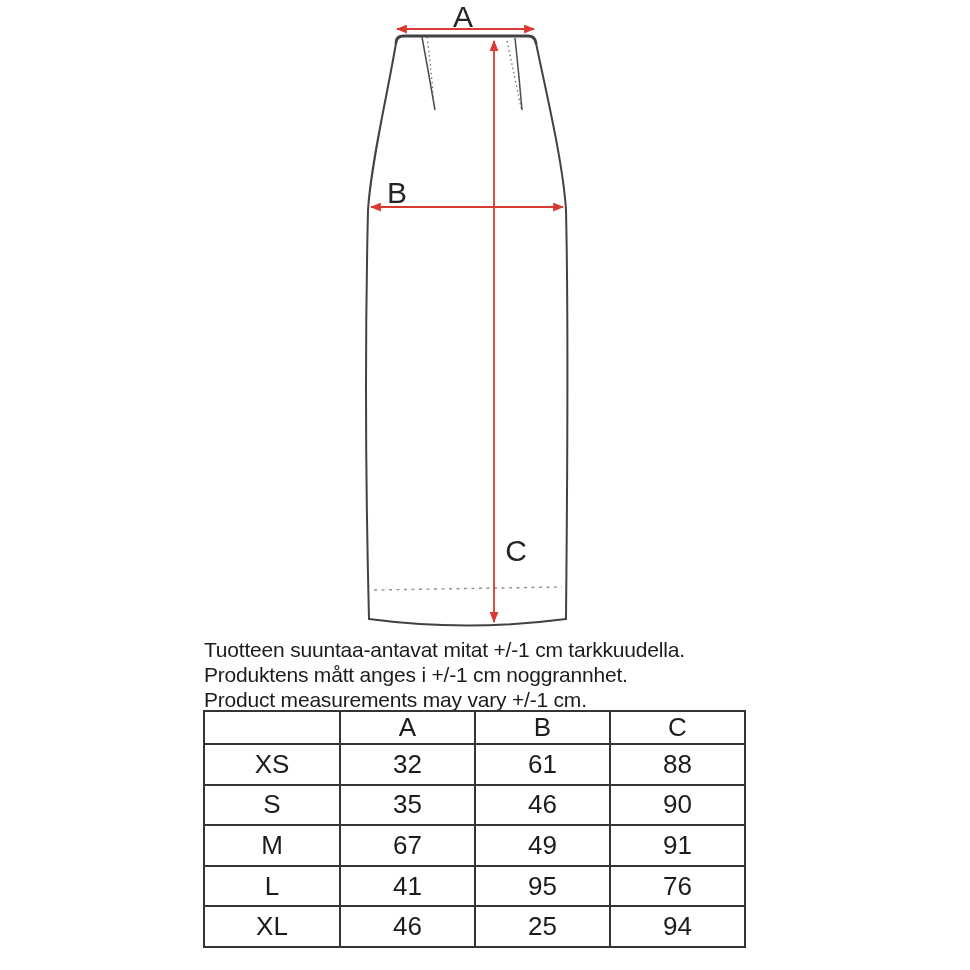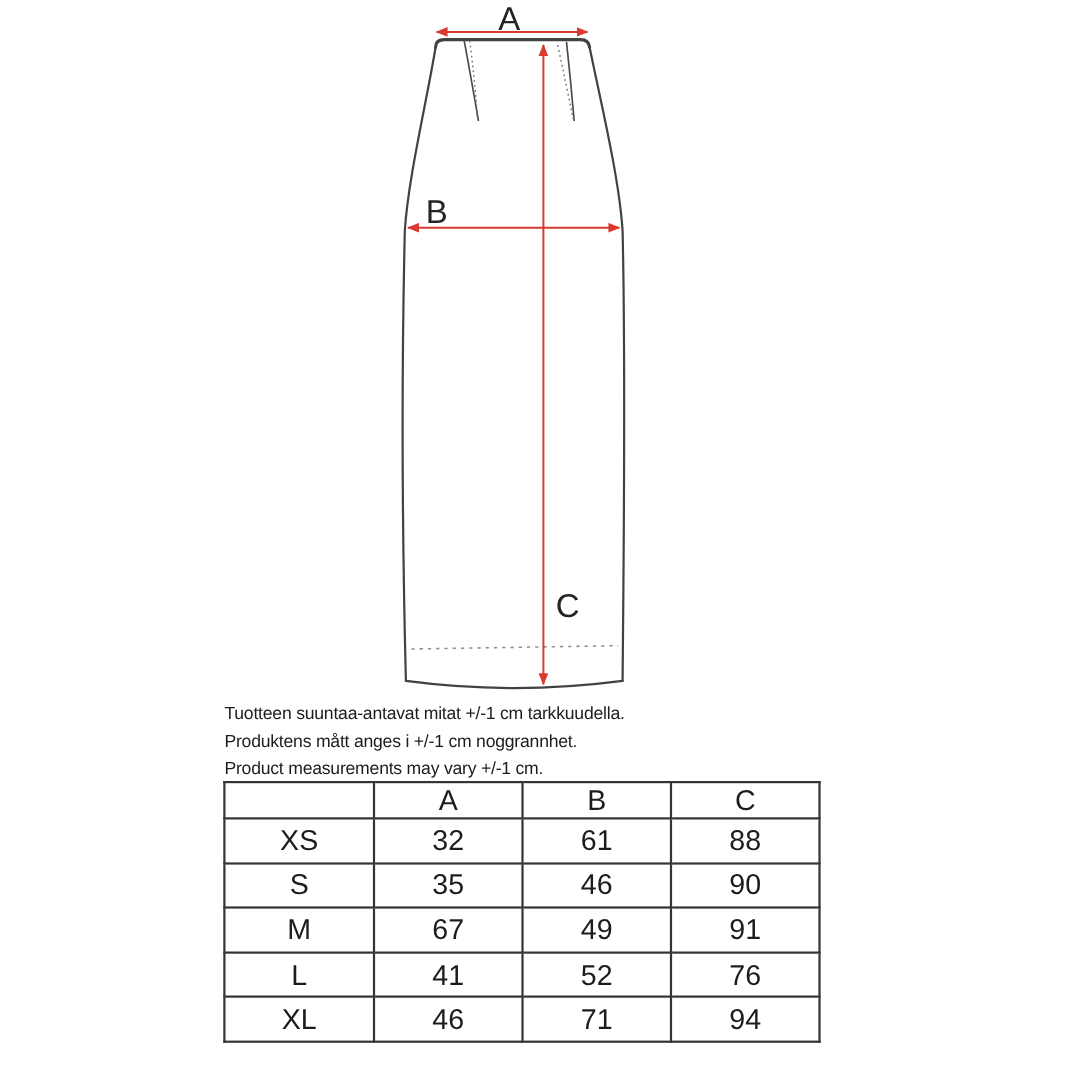--- a/index.html
+++ b/index.html
@@ -51,21 +51,21 @@
     stroke-dasharray: 1.5 3;
   }
   .dim-line {
     fill: none;
     stroke-width: 1.8;
   }
   .notes {
     position: absolute;
     left: 204px;
     top: 637px;
-    font-size: 16px;
+    font-size: 21px;
     line-height: 25px;
     letter-spacing: -0.2px;
     color: #1c1c1c;
     white-space: nowrap;
   }
   table.size-table {
     position: absolute;
     left: 203px;
     top: 710px;
     width: 541px;
@@ -157,25 +157,25 @@
       </tr>
       <tr>
         <td>M</td>
         <td>67</td>
         <td>49</td>
         <td>91</td>
       </tr>
       <tr>
         <td>L</td>
         <td>41</td>
-        <td>52</td>
+        <td>95</td>
         <td>76</td>
       </tr>
       <tr>
         <td>XL</td>
         <td>46</td>
-        <td>71</td>
+        <td>25</td>
         <td>94</td>
       </tr>
     </tbody>
   </table>
 
 </div>
 
 </body></html>

